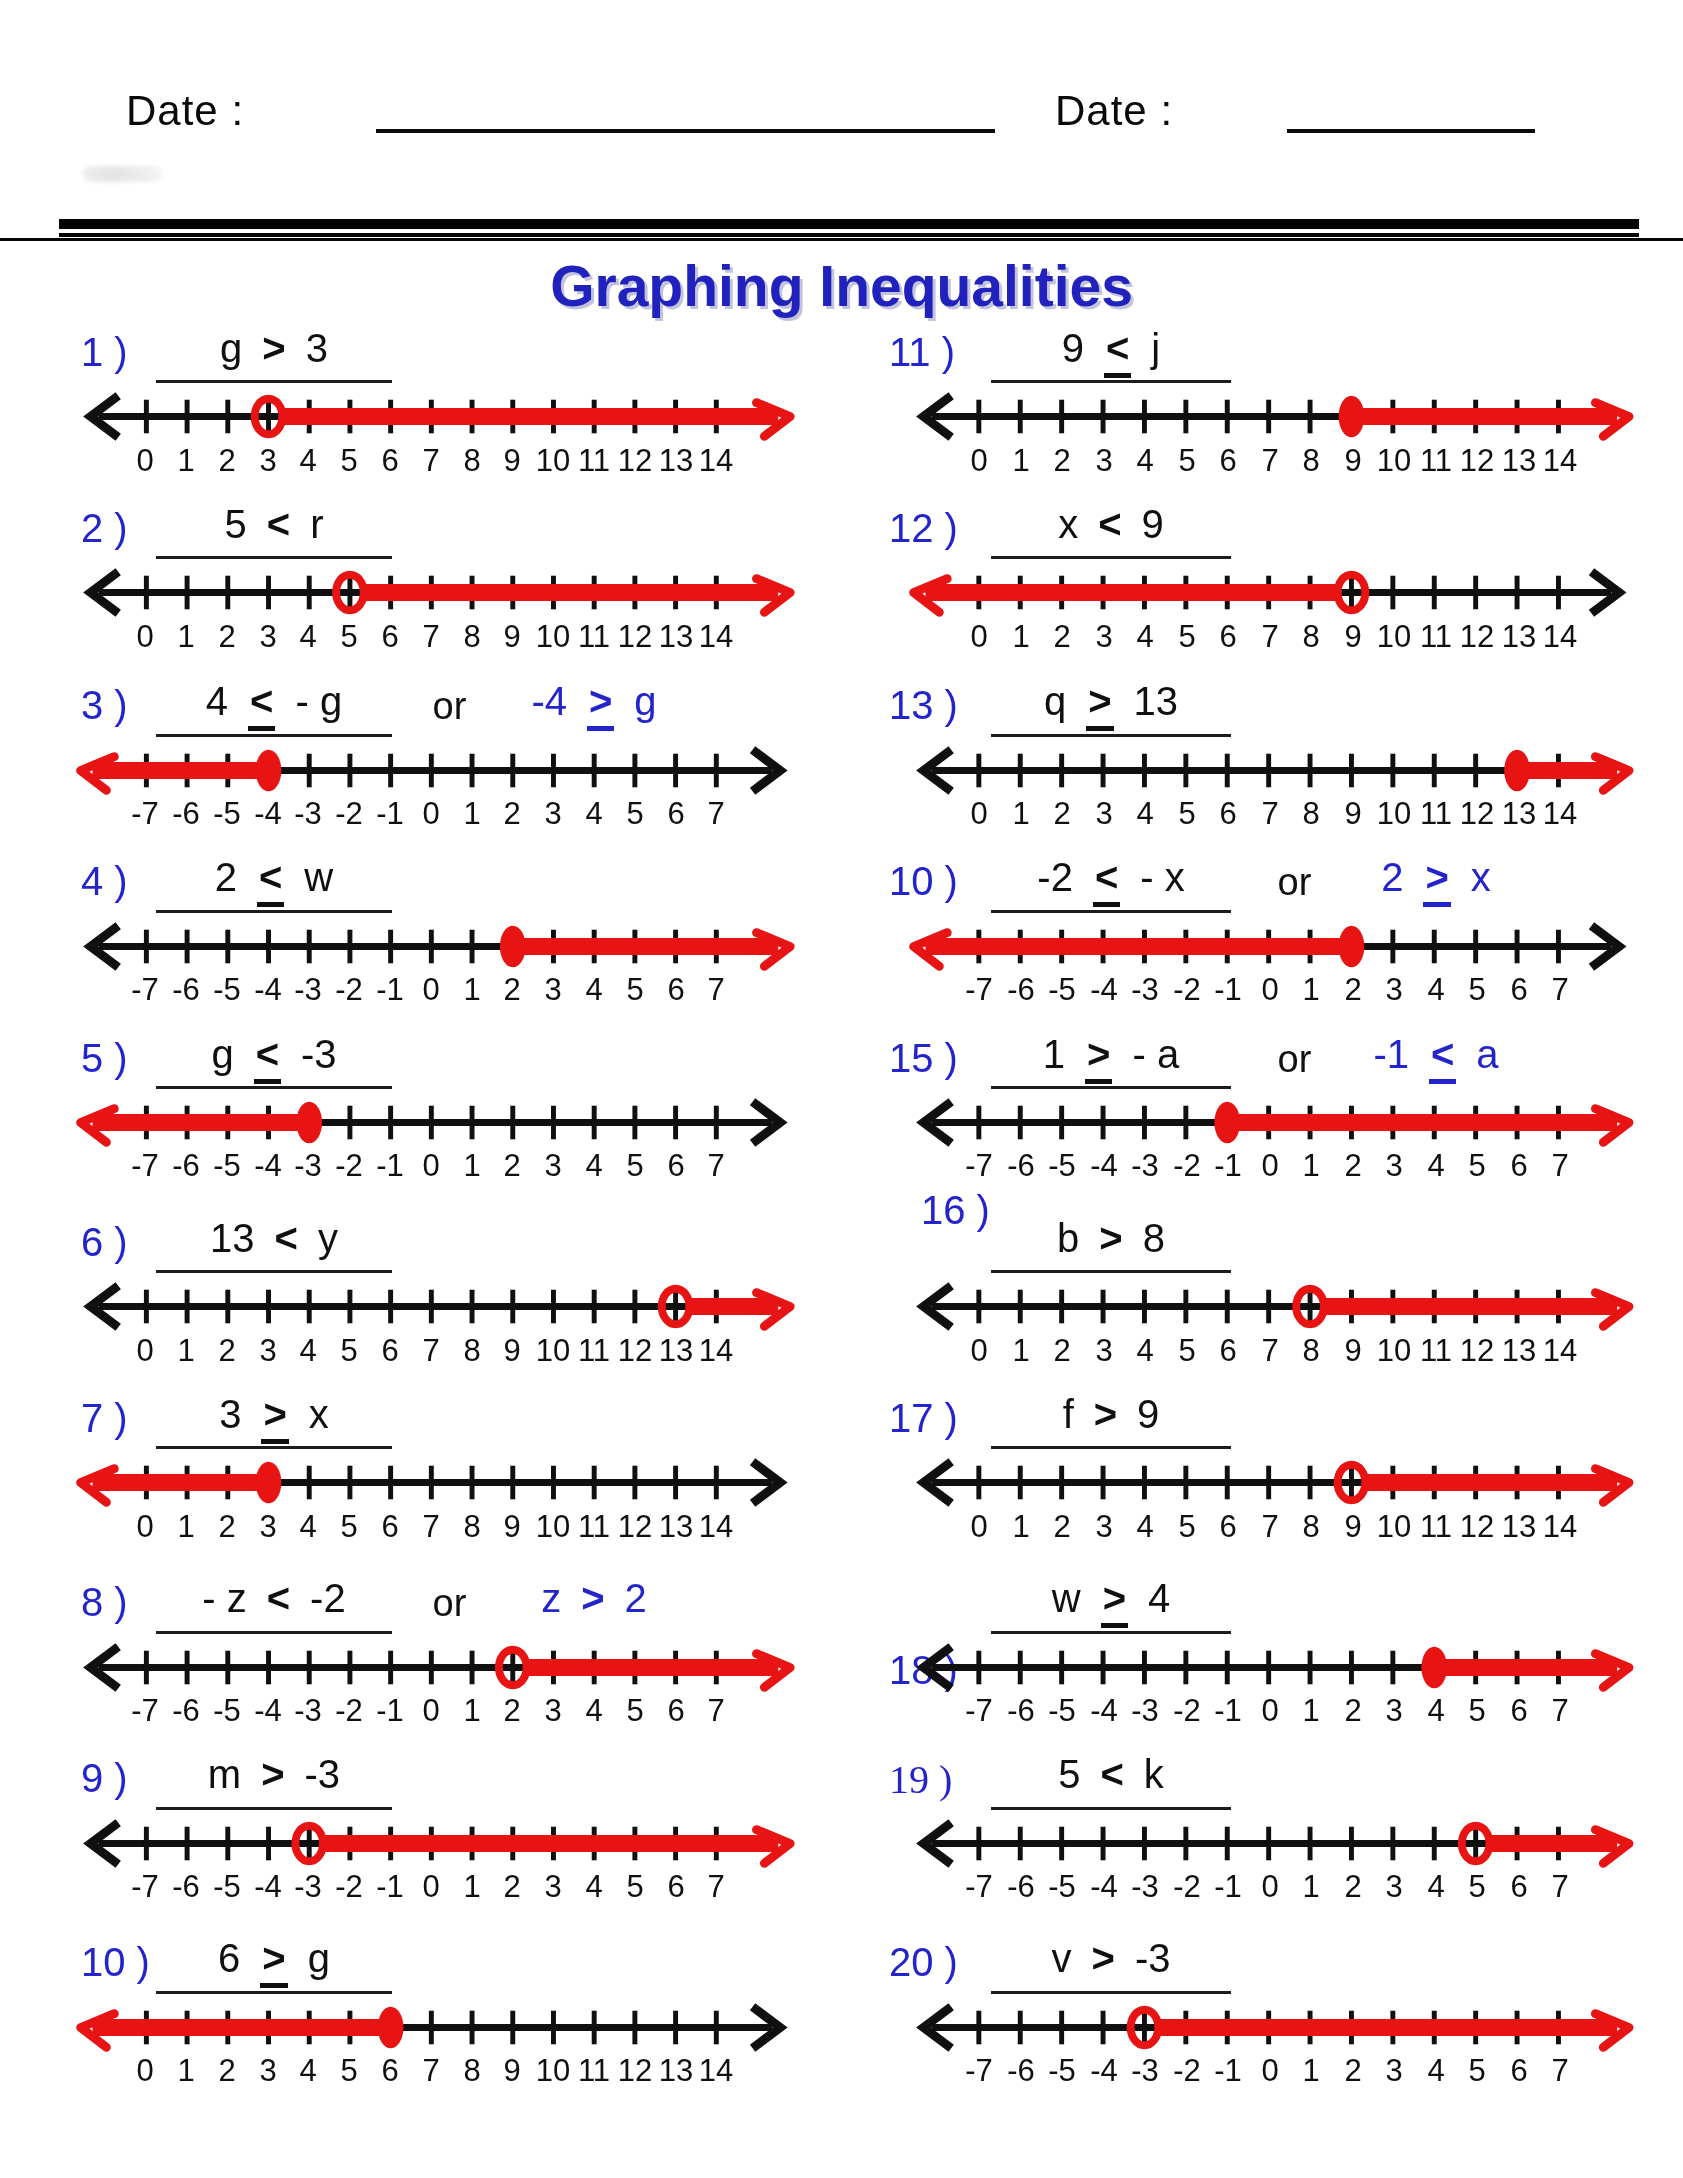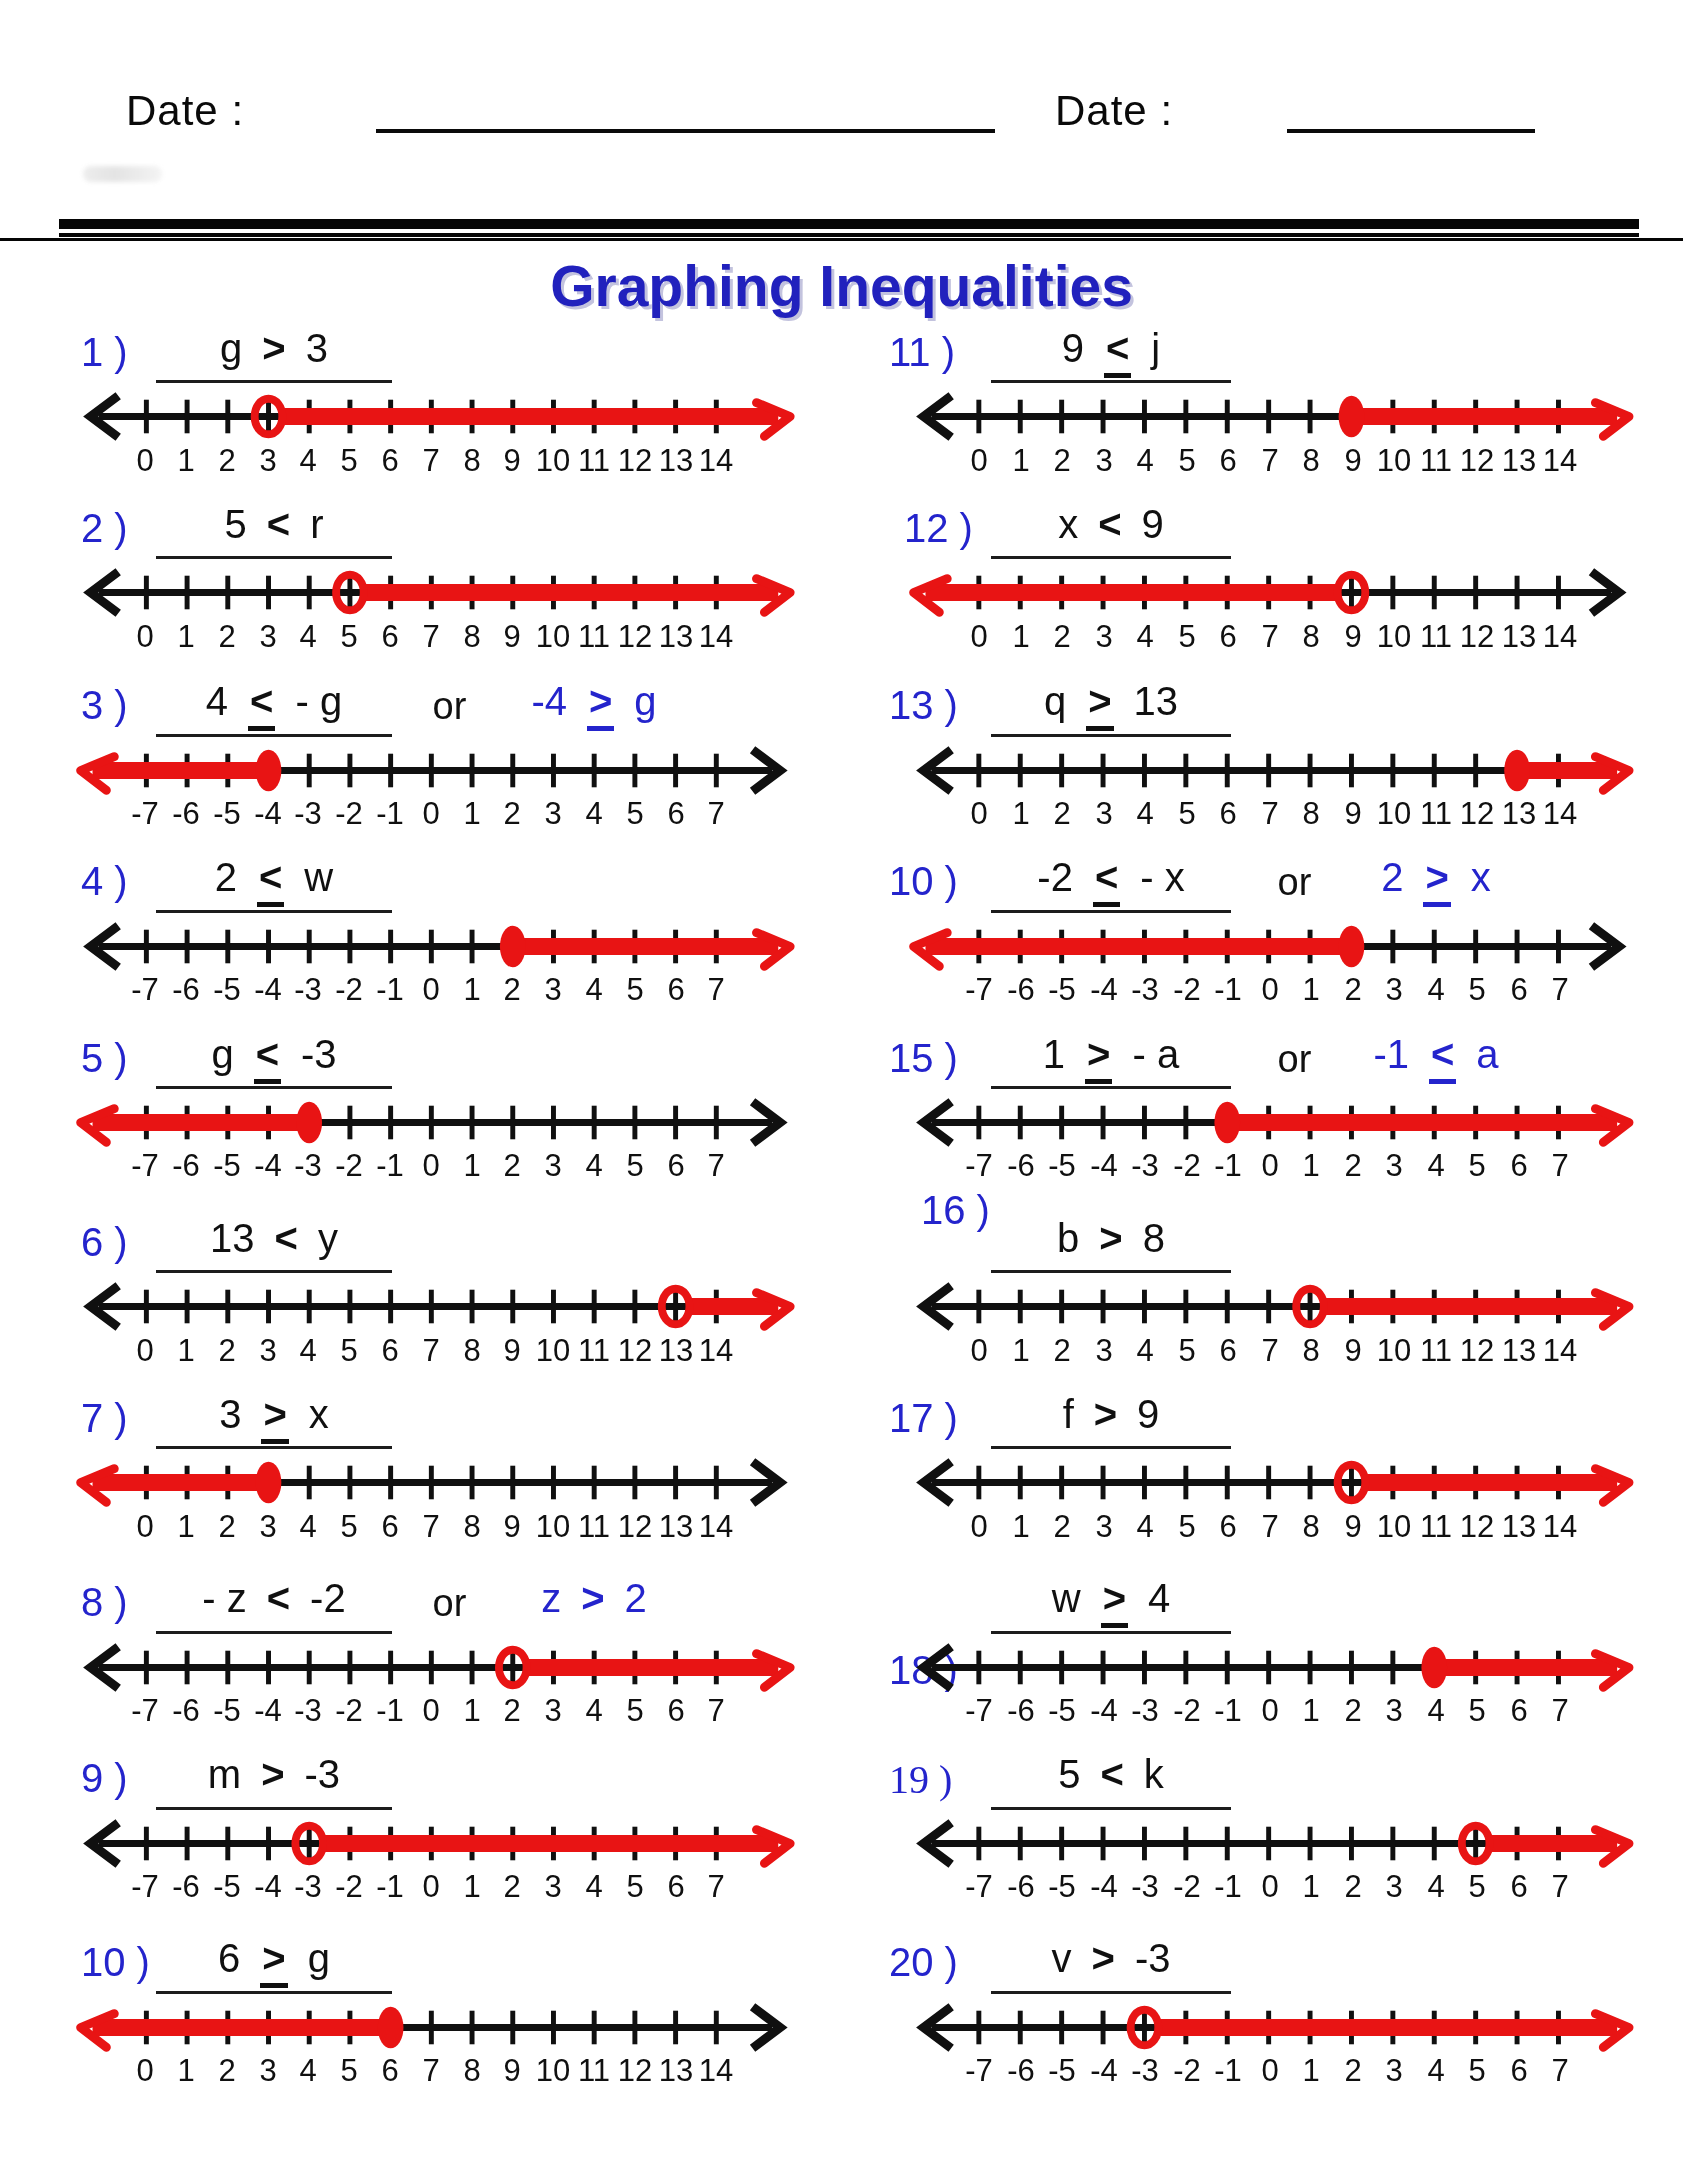--- a/index.html
+++ b/index.html
@@ -527,21 +527,21 @@
           <span class="ticklabel" style="left: 1288px; top: 443px;">8</span>
           <span class="ticklabel" style="left: 1330px; top: 443px;">9</span>
           <span class="ticklabel" style="left: 1371px; top: 443px;">10</span>
           <span class="ticklabel" style="left: 1413px; top: 443px;">11</span>
           <span class="ticklabel" style="left: 1454px; top: 443px;">12</span>
           <span class="ticklabel" style="left: 1496px; top: 443px;">13</span>
           <span class="ticklabel" style="left: 1537px; top: 443px;">14</span>
         </div>
       </div>
       <div>
-        <div class="abs p-num" style="left: 889px; top: 506px; margin-left: 15px;">12 )</div>
+        <div class="abs p-num" style="left: 889px; top: 506px;">12 )</div>
         <div class="abs expr" style="left: 991px; top: 502px; width: 240px;"><span class="seg">x</span><span class="op">&lt;</span><span class="seg">9</span></div>
         <div class="abs ansline" style="left: 991px; top: 556px; width: 240px;"></div>
         <svg width="1683" height="83" viewBox="0 0 1700 84" style="position:absolute;left:0;top:551px;">
           <line x1="941" y1="42" x2="1629" y2="42" stroke="var(--ink)" stroke-width="7"></line>
           <line x1="989" y1="25" x2="989" y2="59" stroke="var(--ink)" stroke-width="5"></line>
           <line x1="1030.9" y1="25" x2="1030.9" y2="59" stroke="var(--ink)" stroke-width="5"></line>
           <line x1="1072.8" y1="25" x2="1072.8" y2="59" stroke="var(--ink)" stroke-width="5"></line>
           <line x1="1114.7" y1="25" x2="1114.7" y2="59" stroke="var(--ink)" stroke-width="5"></line>
           <line x1="1156.6" y1="25" x2="1156.6" y2="59" stroke="var(--ink)" stroke-width="5"></line>
           <line x1="1198.5" y1="25" x2="1198.5" y2="59" stroke="var(--ink)" stroke-width="5"></line>

